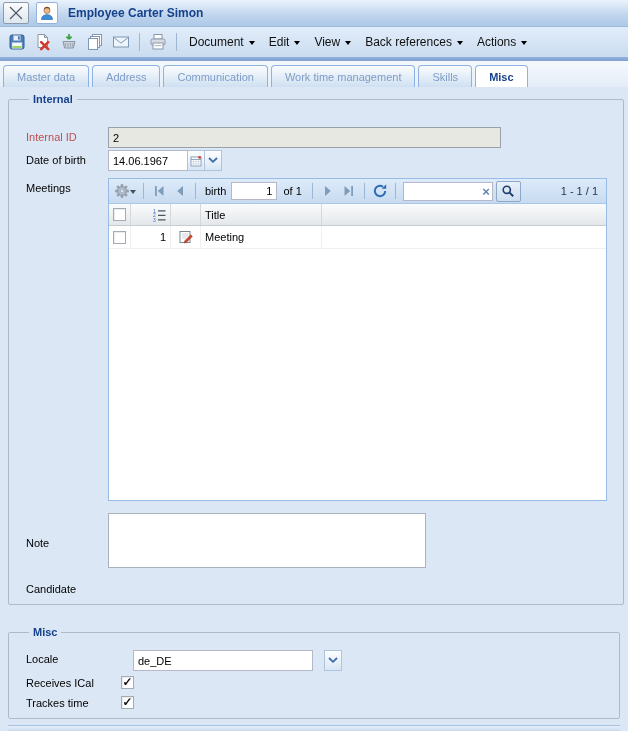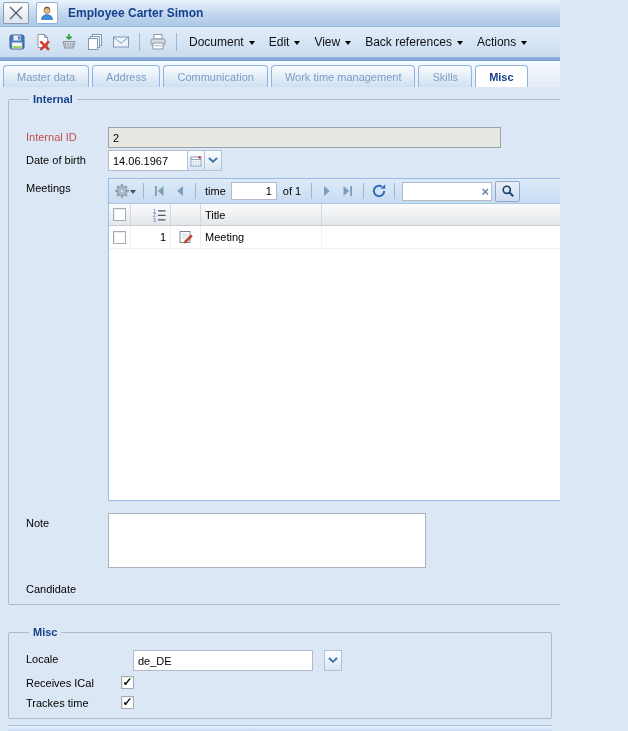--- a/index.html
+++ b/index.html
@@ -4,21 +4,21 @@
 <style>
   * { box-sizing: border-box; margin: 0; padding: 0; }
   html, body { width: 628px; height: 731px; }
   body {
     font-family: "Liberation Sans", sans-serif;
     font-size: 11px;
     color: #000;
     background: #dce7f5;
     overflow: hidden;
   }
-  .window { width: 560px; height: 731px; display: flex; flex-direction: column; }
+  .window { width: 628px; height: 731px; display: flex; flex-direction: column; }
 
   
   .titlebar {
     height: 27px; flex: 0 0 27px;
     background: linear-gradient(#eaf3fc, #c2d6ee 55%, #adc8e7);
     border-bottom: 1px solid #9ab7dc;
     display: flex; align-items: center; padding: 0 3px;
   }
   .close-btn {
     width: 26px; height: 22px; margin-right: 7px;
@@ -152,21 +152,21 @@
     display: inline-flex; align-items: center; justify-content: center; cursor: pointer;
     box-shadow: inset 1px 1px 1px rgba(0,0,0,0.08);
   }
   .checkbox.checked::after { content: "✓"; font-weight: bold; font-size: 12px; color: #111; margin-top: -2px; }
 
   .note-area { width: 318px; height: 55px; border: 1px solid #aab2bf; background: #fff; resize: none; padding: 2px 4px; }
 
   .row-id { margin-top: 12px; }
   .row-dob { margin-top: 2px; }
   .row-meet { margin-top: 7px; }
-  .row-note { margin-top: 12px; }
+  .row-note { margin-top: 12px; align-items: center; }
   .row-cand { margin-top: 11px; }
 
   .combo-input { width: 180px; }
   .row-locale { margin-top: 2px; gap: 12px; }
   .row-check { margin-top: 7px; align-items: center; }
   .row-check .misc-label { padding-top: 0; }
   .row-check2 { margin-top: 5px; }
 
   
   .bottombar {
@@ -373,21 +373,21 @@
               </span>
             </div>
             <div class="gt-btn">
               <span>
                 <svg width="12" height="12" viewBox="0 0 12 12">
                     <path d="M9 1L3.2 6 9 11z" fill="#7e9db8"></path>
                   </svg>
               </span>
             </div>
             <div class="gt-sep"></div>
-            <span class="pg-label">time</span>
+            <span class="pg-label">birth</span>
             <input class="page-input" value="1" style="">
             <span class="of-label">of 1</span>
             <div class="gt-sep"></div>
             <div class="gt-btn">
               <span>
                 <svg width="12" height="12" viewBox="0 0 12 12">
                     <path d="M3 1l5.8 5L3 11z" fill="#7e9db8"></path>
                   </svg>
               </span>
             </div>

